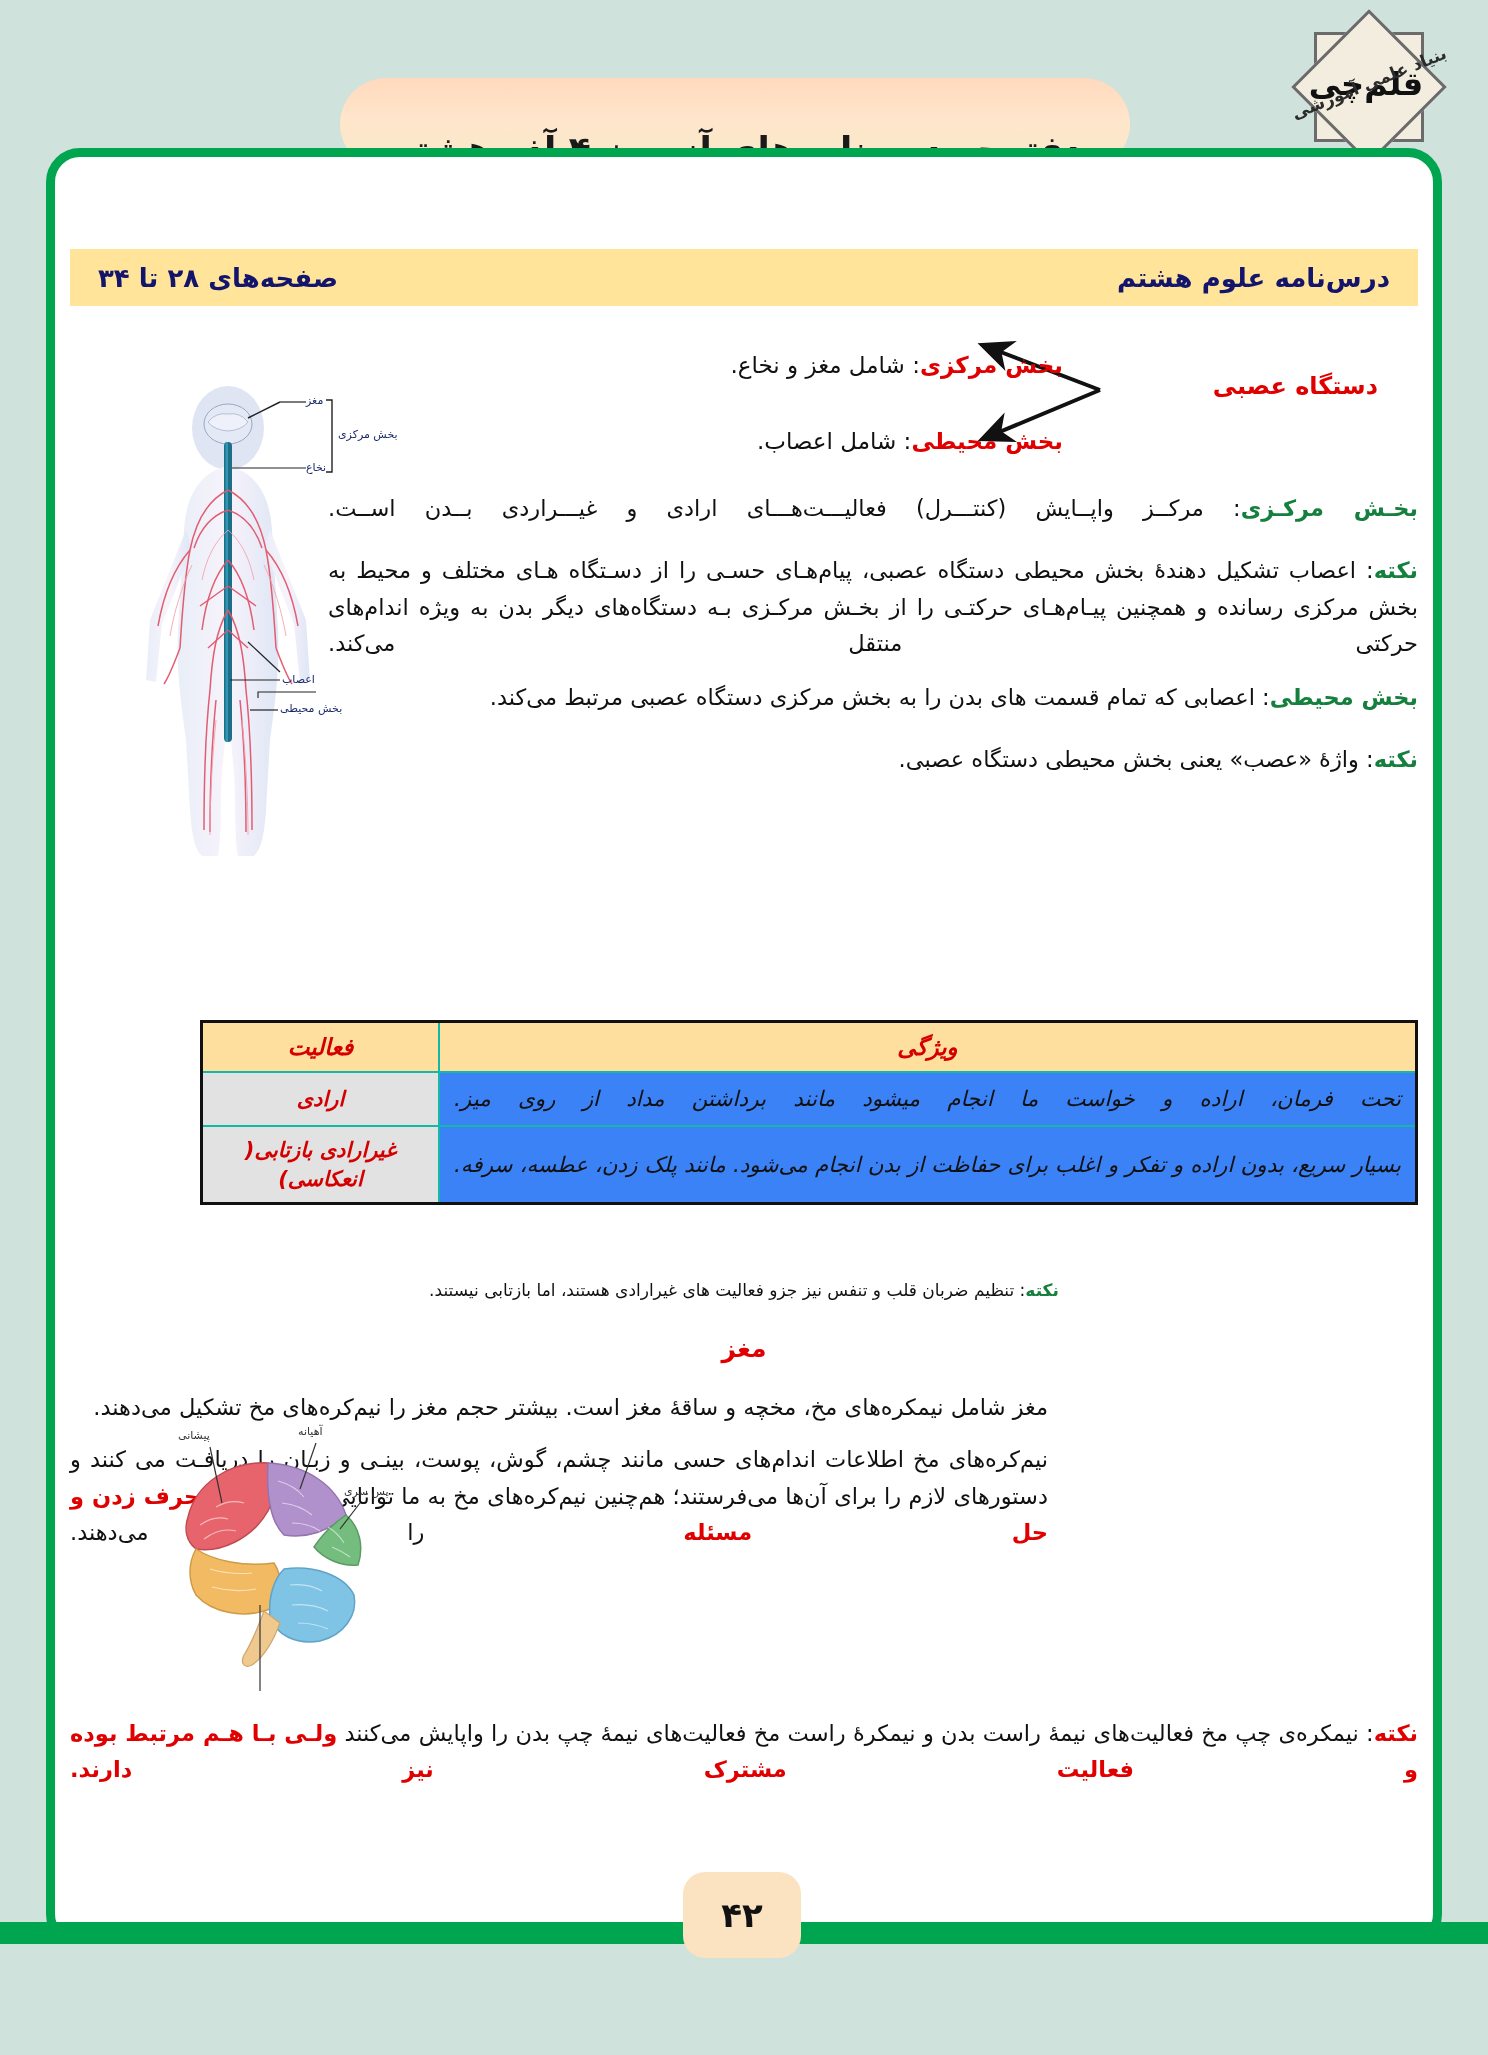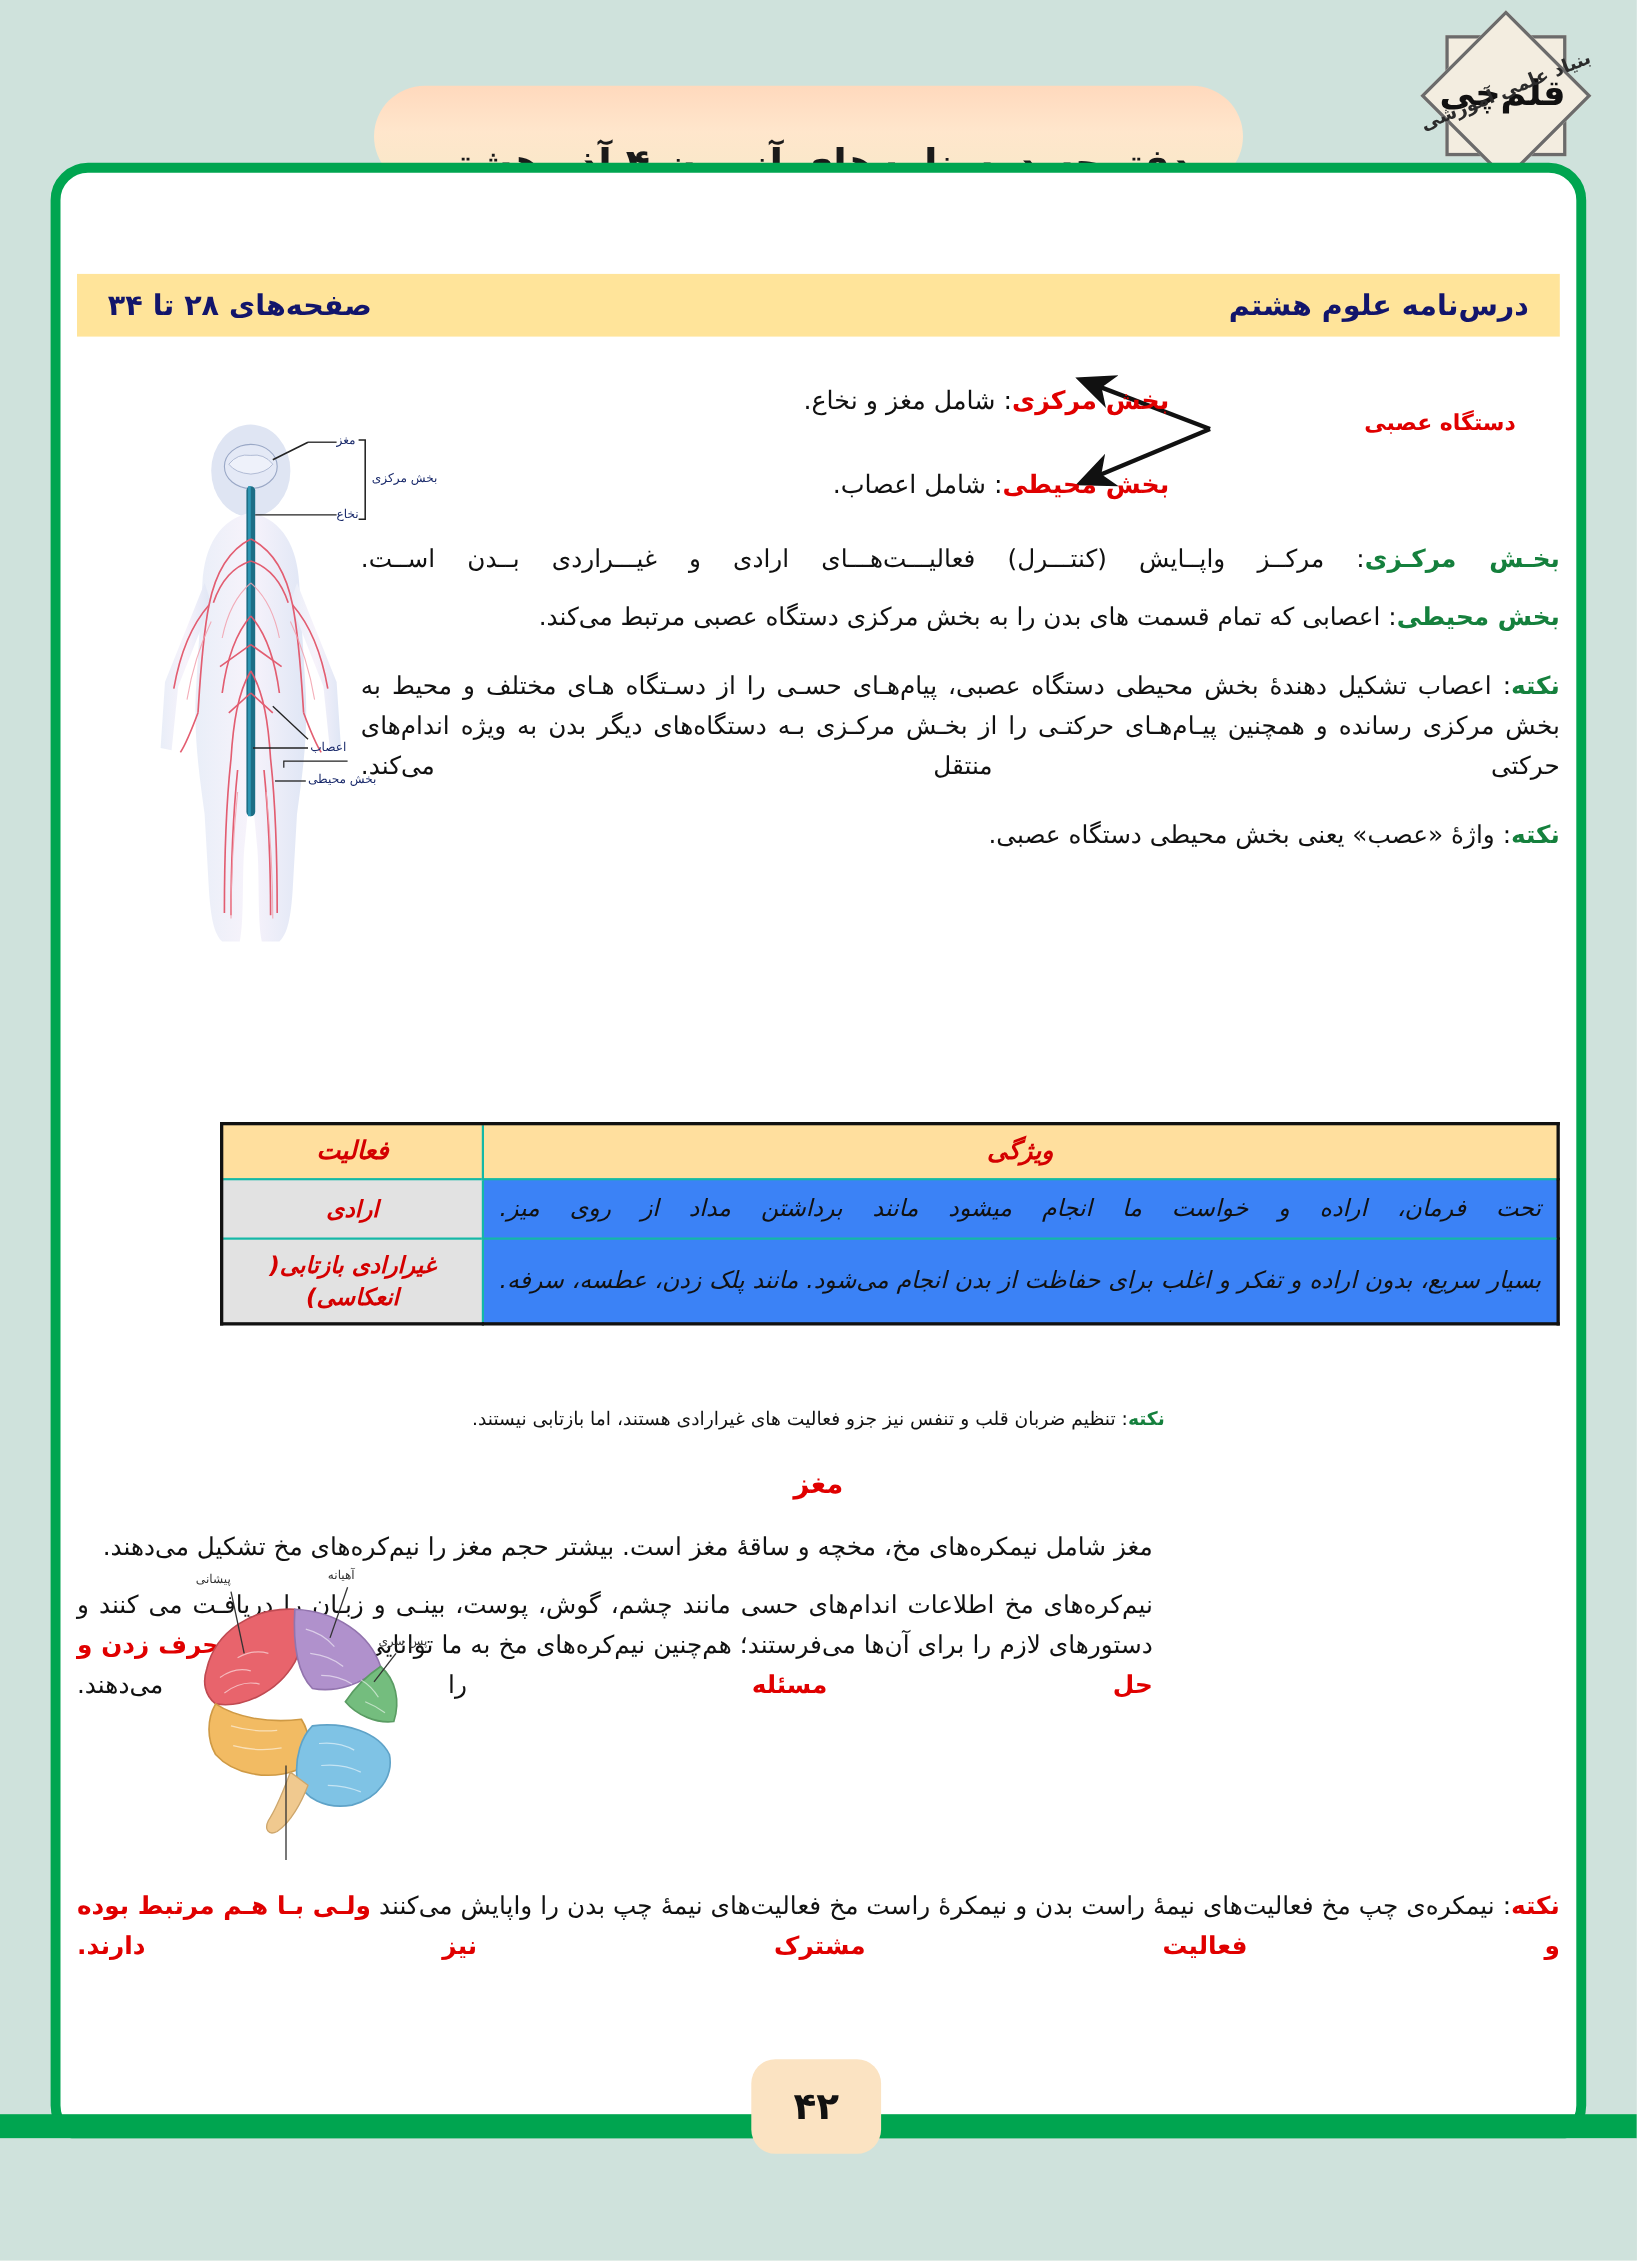--- a/index.html
+++ b/index.html
@@ -62,21 +62,21 @@
   }
   .subbar .right{font-size:26px;font-weight:bold;color:#12156b;}
   .subbar .left{font-size:26px;font-weight:bold;color:#12156b;margin-right:auto;}
 
   
   .content{position:absolute;left:70px;top:320px;width:1348px;}
 
   .ns-block{position:relative;height:150px;}
   .ns-label{
     position:absolute;right:40px;top:52px;
-    font-size:20px;font-weight:bold;color:#e00000;white-space:nowrap;
+    font-size:24px;font-weight:bold;color:#e00000;white-space:nowrap;
   }
   .ns-line{position:absolute;right:0;top:0;width:1348px;height:150px;}
   .ns-item{
     position:absolute;right:355px;font-size:23px;color:#111;white-space:nowrap;
   }
   .ns-item.one{top:32px;}
   .ns-item.two{top:108px;}
   .ns-item b{color:#e00000;font-weight:bold;}
 
   
@@ -266,25 +266,25 @@
     <div class="dl" style="left:176px;top:81px;">نخاع</div>
     <div class="dl" style="left:208px;top:48px;">بخش مرکزی</div>
     <div class="dl" style="left:152px;top:293px;">اعصاب</div>
     <div class="dl" style="left:150px;top:322px;">بخش محیطی</div>
   </div>
 
   <div class="paras">
     <p class="para jb">
       <span class="kw">بخـش مرکـزی</span><span>: مرکــز واپــایش (کنتـــرل) فعالیـــت‌هـــای ارادی و غیـــراردی بــدن اســت.</span>
     </p>
+    <p class="para jb" style="margin-top:26px;">
+      <span class="kw">نکته</span><span>: اعصاب تشکیل دهندهٔ بخش محیطی دستگاه عصبی، پیام‌هـای حسـی را از دسـتگاه هـای مختلف و محیط به بخش مرکزی رسانده و همچنین پیـام‌هـای حرکتـی را از بخـش مرکـزی بـه دستگاه‌های دیگر بدن به ویژه اندام‌های حرکتی منتقل می‌کند.</span>
+    </p>
     <p class="para">
       <span class="kw">بخش محیطی</span><span>: اعصابی که تمام قسمت های بدن را به بخش مرکزی دستگاه عصبی مرتبط می‌کند.</span>
-    </p>
-    <p class="para jb" style="margin-top:26px;">
-      <span class="kw">نکته</span><span>: اعصاب تشکیل دهندهٔ بخش محیطی دستگاه عصبی، پیام‌هـای حسـی را از دسـتگاه هـای مختلف و محیط به بخش مرکزی رسانده و همچنین پیـام‌هـای حرکتـی را از بخـش مرکـزی بـه دستگاه‌های دیگر بدن به ویژه اندام‌های حرکتی منتقل می‌کند.</span>
     </p>
     <p class="para" style="margin-top:26px;">
       <span class="kw">نکته</span><span>: واژهٔ «عصب» یعنی بخش محیطی دستگاه عصبی.</span>
     </p>
   </div>
 
   <div class="tbl-wrap">
     <table class="act">
       <thead>
         <tr>

